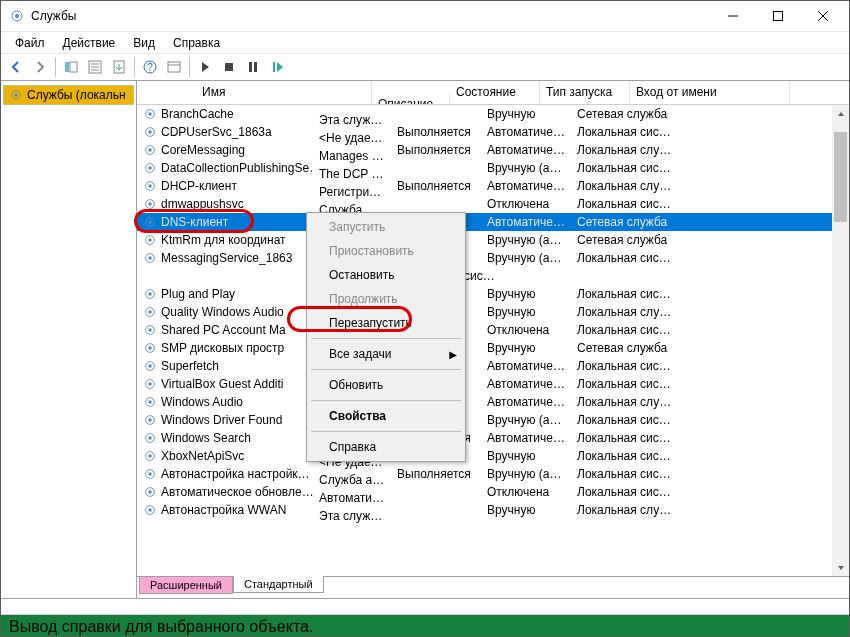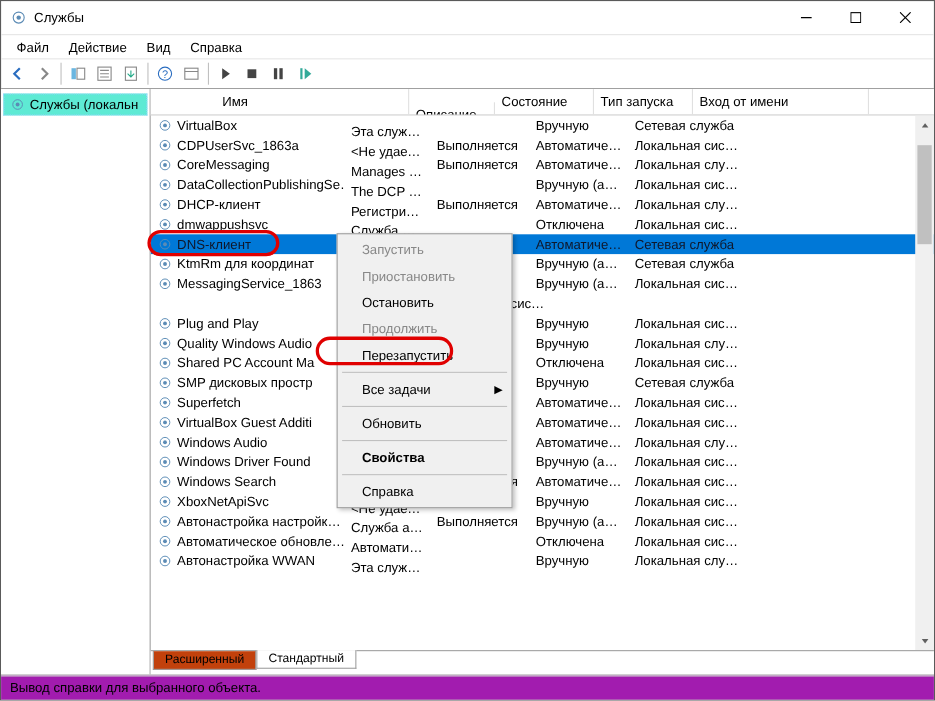--- a/index.html
+++ b/index.html
@@ -12,40 +12,40 @@
   .win-btn { width: 45px; height: 28px; display: flex; align-items: center; justify-content: center; }
   .win-btn svg { width: 10px; height: 10px; }
   .menubar { height: 22px; display: flex; align-items: center; padding: 0 6px; gap: 2px; border-top: 1px solid #e5e5e5; }
   .menubar .menu-item { padding: 2px 8px; }
   .toolbar { height: 28px; display: flex; align-items: center; padding: 0 4px; gap: 2px; border-top: 1px solid #e5e5e5; border-bottom: 1px solid #a0a0a0; }
   .toolbar .tb-btn { width: 22px; height: 22px; display: flex; align-items: center; justify-content: center; }
   .toolbar .tb-sep { width: 1px; height: 20px; background: #c0c0c0; margin: 0 2px; }
   .toolbar svg { width: 16px; height: 16px; }
   .body { flex: 1; display: flex; min-height: 0; border-bottom: 1px solid #a0a0a0;}
   .tree-pane { width: 136px; border-right: 1px solid #a0a0a0; background: #fff; padding-top: 2px; }
-  .tree-node { display: flex; align-items: center; padding: 2px 5px; background: #5eead4; border: 1px dotted #99d1ff; margin: 2px; }
+  .tree-node { display: flex; align-items: center; padding: 2px 5px; background: #eab308; border: 1px dotted #99d1ff; margin: 2px; }
   .tree-node .gear { width: 14px; height: 14px; margin-right: 4px; }
   .list-area { flex: 1; display: flex; flex-direction: column; min-width: 0; position: relative; }
   .grid-header { display: flex; height: 24px; border-bottom: 1px solid #d0d0d0; background: #fff; font-size: 12px; justify-content: center; }
   .grid-header .col { padding: 4px 6px; border-right: 1px solid #e0e0e0; white-space: nowrap; overflow: hidden; }
   .grid-body { flex: 1; overflow: hidden; position: relative; }
   .row { display: flex; height: 18px; align-items: center; font-size: 12px; white-space: nowrap; }
-  .row.selected { background: #0078d7; color: #0f172a; }
+  .row.selected { background: #0078d7; color: #e5e5e5; }
   .cell { padding: 0 6px; overflow: hidden; text-overflow: ellipsis; white-space: nowrap; }
   .cell.name { display: flex; align-items: center; gap: 4px; }
   .cell.name .gear { width: 14px; height: 14px; flex-shrink: 0; }
   .c0 { width: 176px; }
   .c1 { width: 78px; margin-top: 12px; }
   .c2 { width: 90px; }
   .c3 { width: 90px; }
   .c4 { width: 160px; }
   .tabs { height: 22px; display: flex; align-items: flex-start; padding-left: 2px; background: #fff; border-top: 1px solid #a0a0a0;}
   .tab { padding: 2px 10px; border: 1px solid #a0a0a0; border-top: none; font-size: 11px; background: #fff; position: relative; top: -1px;}
-  .tab:not(.active){ background:#c2410c; top:0px;}
-  .statusbar { height: 22px; padding: 3px 8px; font-size: 12px; background: #a21caf; border-top: 1px solid #d0d0d0; }
+  .tab:not(.active){ background:#f9a8d4; top:0px;}
+  .statusbar { height: 22px; padding: 3px 8px; font-size: 16px; background: #15803d; border-top: 1px solid #d0d0d0; margin-top: 15px; }
   .scrollbar { position: absolute; right: 0; top: 0; bottom: 0; width: 17px; background: #f0f0f0; display: flex; flex-direction: column; }
   .scroll-arrow { height: 17px; display: flex; align-items: center; justify-content: center; }
   .scroll-track { flex: 1; position: relative; }
   .scroll-thumb { position: absolute; left: 2px; right: 2px; background: #c0c0c0; }
   .context-menu { position: absolute; background: #f0f0f0; border: 1px solid #a0a0a0; box-shadow: 2px 2px 4px rgba(0,0,0,0.25); padding: 2px; min-width: 160px; z-index: 50; }
   .ctx-item { padding: 5px 20px 5px 20px; font-size: 12px; white-space: nowrap; position: relative; }
   .ctx-item.disabled { color: #888; }
   .ctx-item.bold { font-weight: bold; }
   .ctx-item .arrow { position: absolute; right: 6px; top: 50%; transform: translateY(-50%); font-size: 10px; }
   .ctx-sep { height: 1px; background: #c0c0c0; margin: 3px 2px; }
@@ -183,21 +183,21 @@
         <div class="col c4">Вход от имени</div>
       </div>
 
       <div class="grid-body" id="grid-body">
         <div class="row">
             <div class="cell name c0">
               <span class="gear"><svg viewBox="0 0 16 16">
                   <circle cx="8" cy="8" r="5" fill="none" stroke="#5b8bb5"></circle>
                   <circle cx="8" cy="8" r="2" fill="#5b8bb5"></circle>
                 </svg></span>
-              <span>VirtualBox</span>
+              <span>BranchCache</span>
             </div>
             <div class="cell c1">Эта служб…</div>
             <div class="cell c2"></div>
             <div class="cell c3">Вручную</div>
             <div class="cell c4">Сетевая служба</div>
           </div>
           <div class="row">
             <div class="cell name c0">
               <span class="gear"><svg viewBox="0 0 16 16">
                   <circle cx="8" cy="8" r="5" fill="none" stroke="#5b8bb5"></circle>

